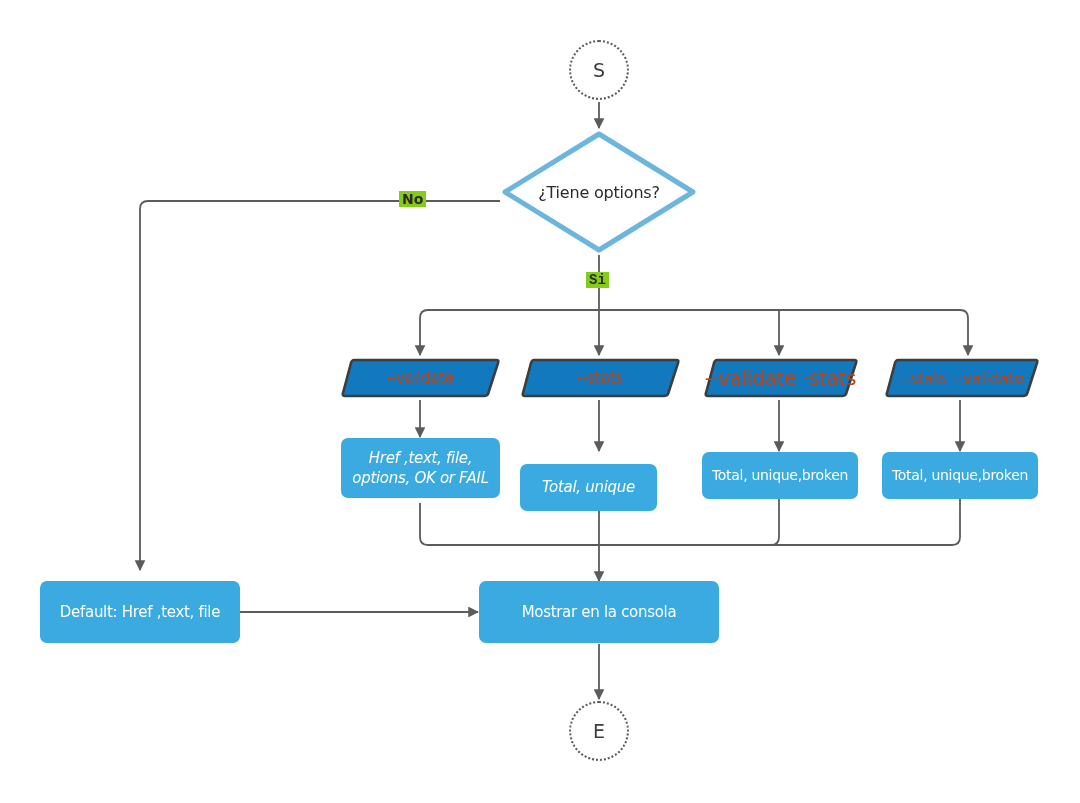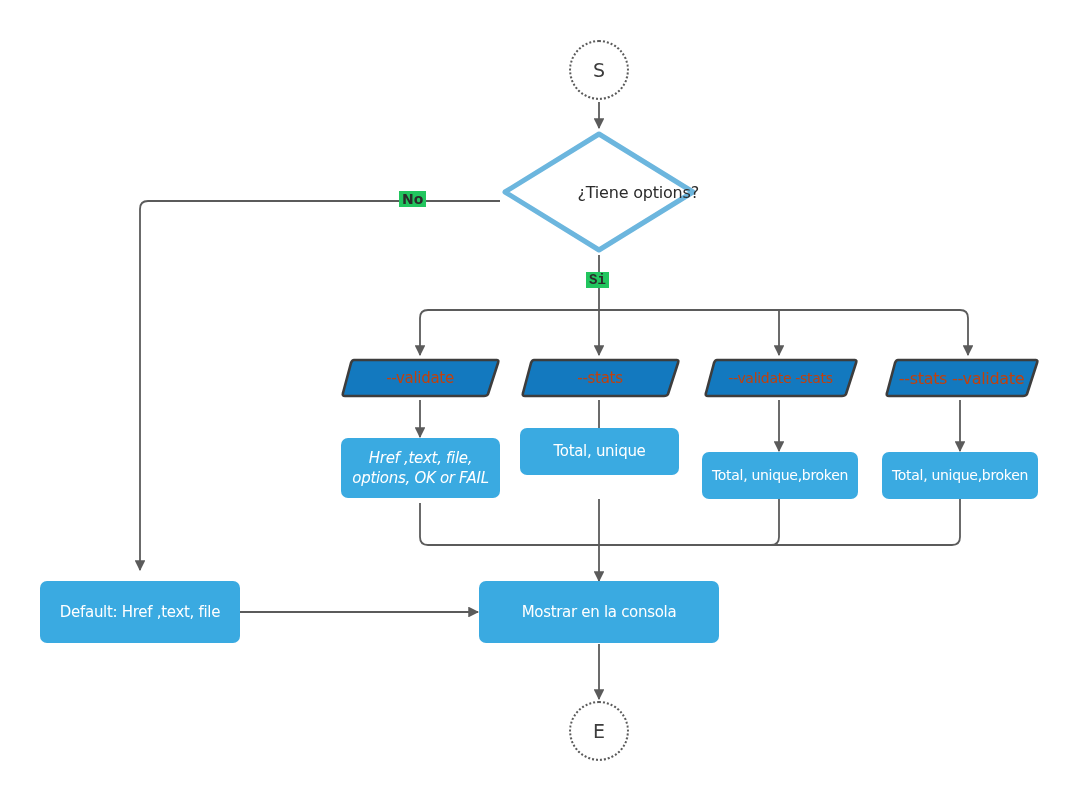--- a/index.html
+++ b/index.html
@@ -42,21 +42,21 @@
     font-size: 19px;
     font-family: "DejaVu Sans", sans-serif;
     background: #ffffff;
   }
 
   
   .decision {
     position: absolute;
     display: flex;
     align-items: center;
-    justify-content: flex-end;
+    justify-content: center;
   }
   .decision .dlabel {
     position: relative;
     z-index: 3;
     color: #2b2b2b;
     font-size: 16px;
     font-family: "DejaVu Sans", sans-serif;
     letter-spacing: -0.2px;
     white-space: nowrap;
   }
@@ -100,21 +100,21 @@
     font-family: "DejaVu Sans", sans-serif;
     box-sizing: border-box;
     padding: 4px 8px;
     z-index: 4;
     letter-spacing: -0.3px;
   }
 
   
   .edge-label {
     position: absolute;
-    background: #22c55e;
+    background: #84cc16;
     color: #2b2b2b;
     font-size: 14px;
     font-weight: bold;
     font-family: "DejaVu Sans", sans-serif;
     padding: 0 3px;
     z-index: 6;
     white-space: nowrap;
   }
 </style>
 </head>
@@ -182,40 +182,40 @@
     <span class="otext">--validate</span>
   </div>
 
   <div class="option" style="left:520px; top:357px; width:160px; height:42px;">
     <svg width="160" height="42" viewBox="0 0 160 42">
       <path d="M 14 3 L 157 3 Q 159 3 158 6 L 148 37 Q 147 39 144 39 L 5 39 Q 2 39 3 36 L 11 6 Q 12 3 14 3 Z" fill="#1379bf" stroke="#3d3d3d" stroke-width="2.6" stroke-linejoin="round"></path>
     </svg>
     <span class="otext">--stats</span>
   </div>
 
-  <div class="option" style="left:703px; top:357px; width:155px; height:42px; font-size:14px;">
+  <div class="option" style="left:703px; top:357px; width:155px; height:42px; font-size:20px;">
     <svg width="155" height="42" viewBox="0 0 155 42">
       <path d="M 14 3 L 152 3 Q 154 3 153 6 L 143 37 Q 142 39 139 39 L 5 39 Q 2 39 3 36 L 11 6 Q 12 3 14 3 Z" fill="#1379bf" stroke="#3d3d3d" stroke-width="2.6" stroke-linejoin="round"></path>
     </svg>
     <span class="otext">--validate -stats</span>
   </div>
 
   <div class="option" style="left:884px; top:357px; width:155px; height:42px; font-size:16px;">
     <svg width="155" height="42" viewBox="0 0 155 42">
       <path d="M 14 3 L 152 3 Q 154 3 153 6 L 143 37 Q 142 39 139 39 L 5 39 Q 2 39 3 36 L 11 6 Q 12 3 14 3 Z" fill="#1379bf" stroke="#3d3d3d" stroke-width="2.6" stroke-linejoin="round"></path>
     </svg>
     <span class="otext">--stats --validate</span>
   </div>
 
   <div class="box" style="left:341px; top:438px; width:159px; height:60px; flex-direction:column;font-style:italic;">
     <span>Href ,text, file,</span>
     <span>options, OK or FAIL</span>
   </div>
 
-  <div class="box" style="left:520px; top:428px; width:159px; height:47px;">
+  <div class="box" style="left:520px; top:464px; width:137px; height:47px;font-style:italic;">
     <span>Total, unique</span>
   </div>
 
   <div class="box" style="left:702px; top:452px; width:156px; height:47px; font-size:14px;">
     <span>Total, unique,broken</span>
   </div>
 
   <div class="box" style="left:882px; top:452px; width:156px; height:47px; font-size:14px;">
     <span>Total, unique,broken</span>
   </div>

